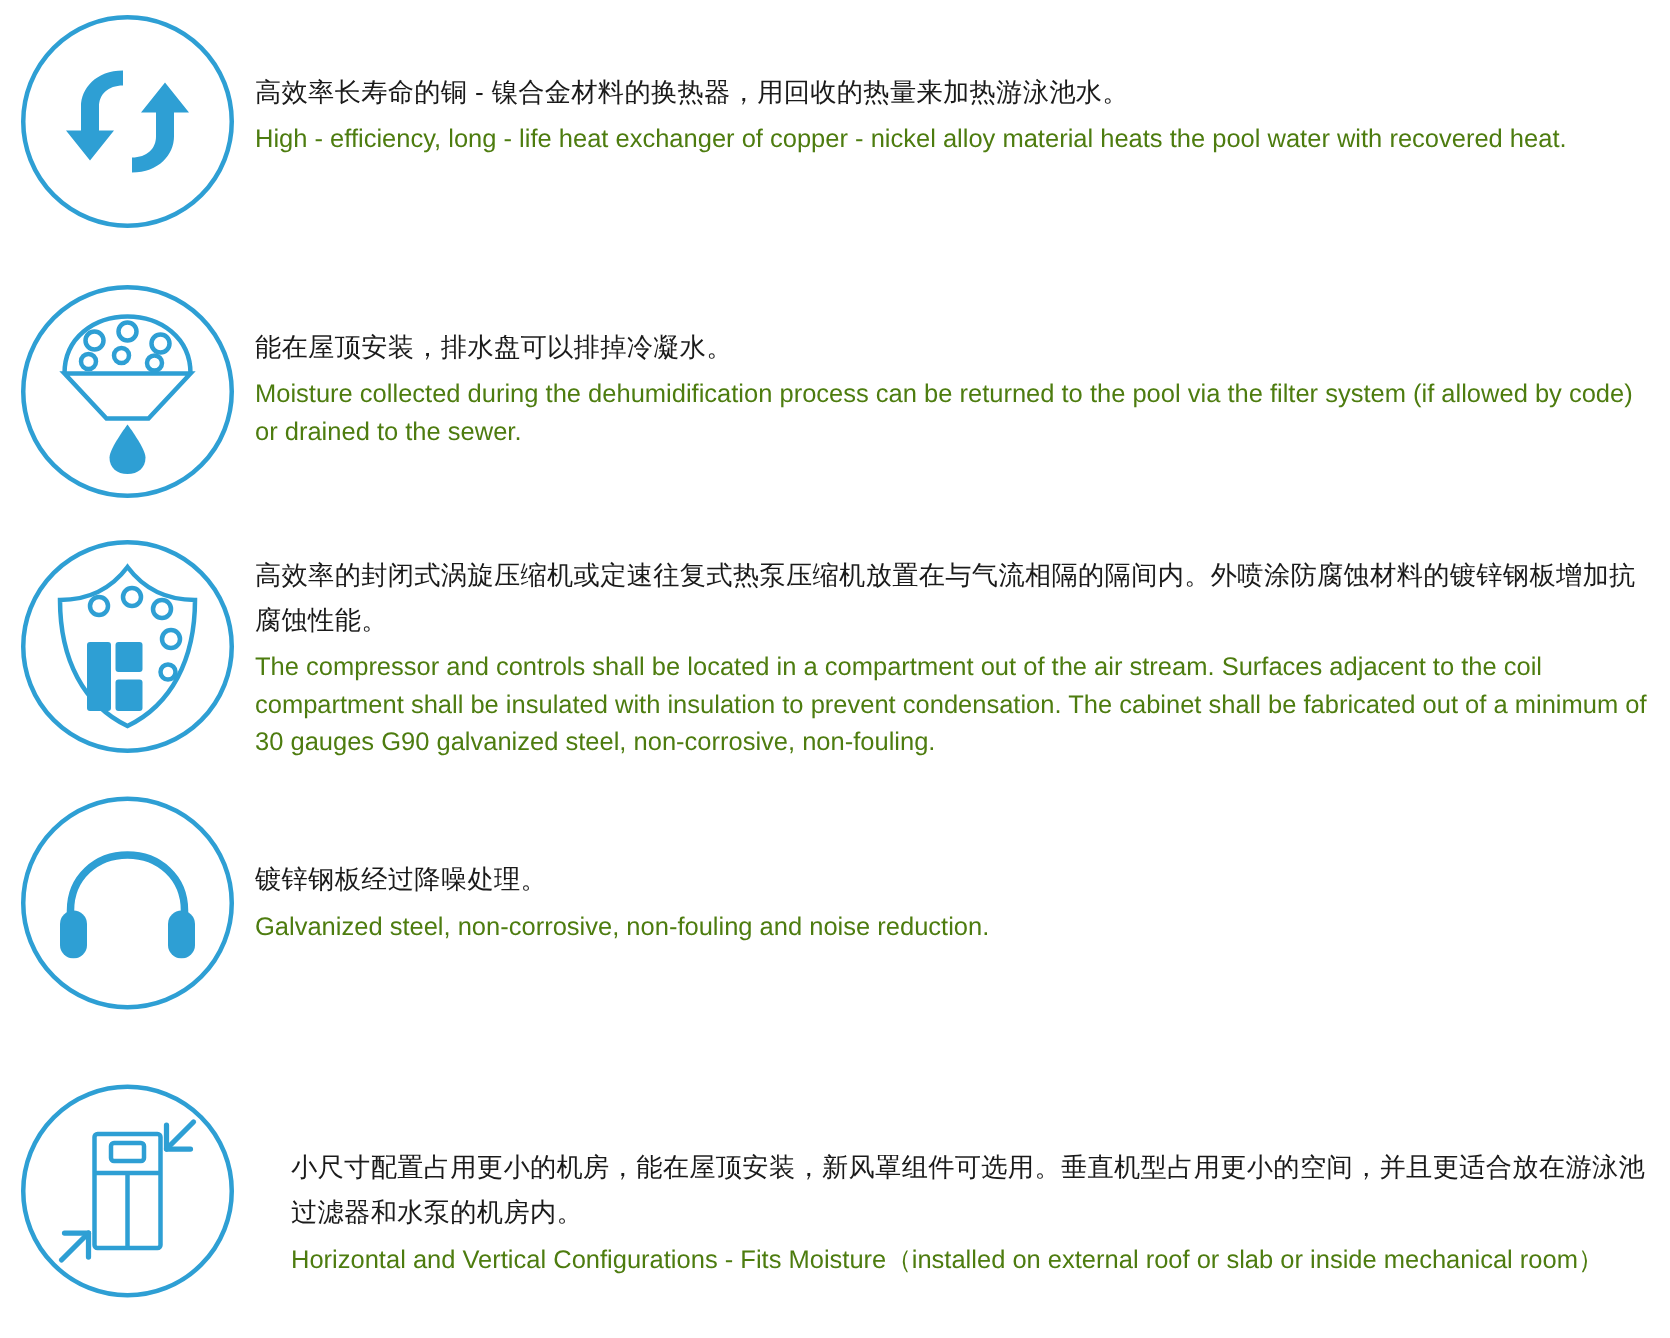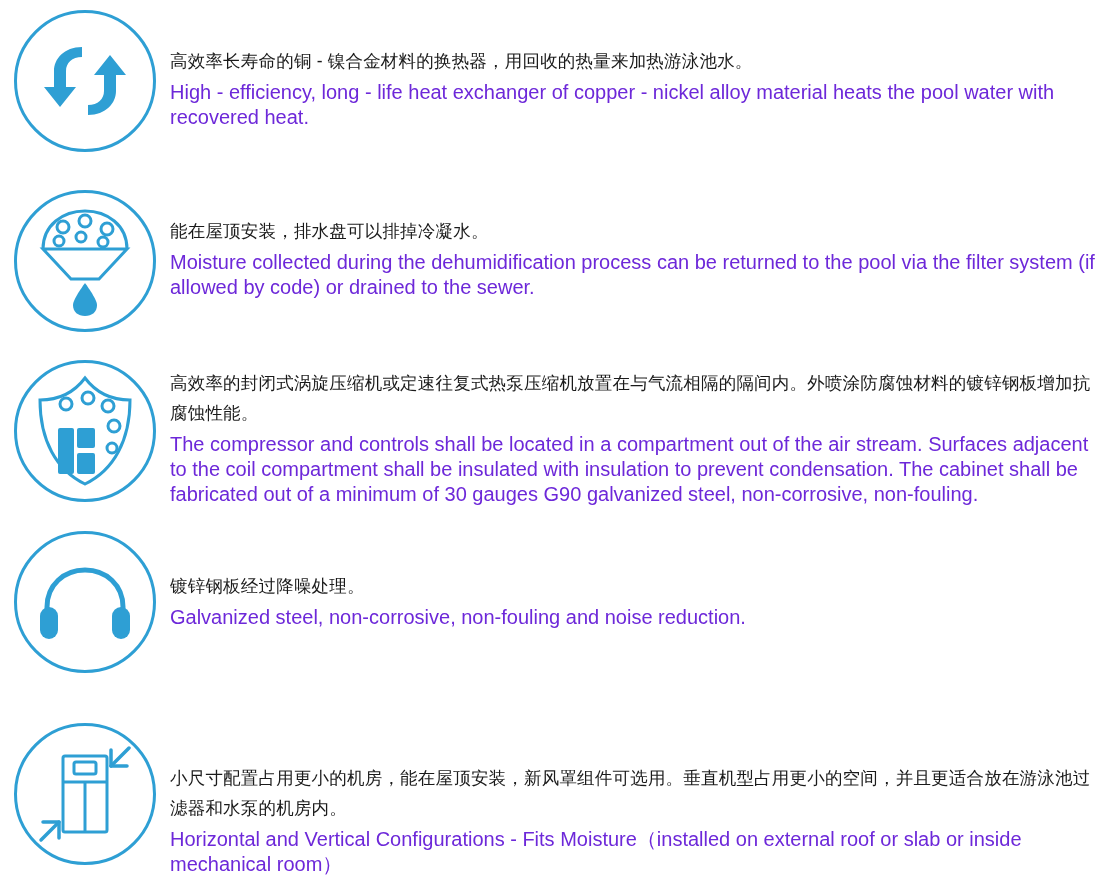--- a/index.html
+++ b/index.html
@@ -51,37 +51,37 @@
   }
   .zh {
     color: #1a1a1a;
     font-size: 17.5px;
     line-height: 30px;
     font-weight: normal;
     margin: 0 0 4px 0;
     letter-spacing: 0.2px;
   }
   .en {
-    color: #6d28d9;
-    font-size: 20px;
+    color: #4d7c0f;
+    font-size: 17px;
     line-height: 25px;
     margin: 0;
     font-weight: normal;
   }
 
   
   #row-0 { margin-top: 8px; }
   #row-0 .text-cell { padding-top: 38px; }
   #row-1 { margin-top: 36px; }
   #row-1 .text-cell { padding-top: 28px; }
   #row-2 { margin-top: 26px; }
   #row-2 .text-cell { padding-top: 10px; }
   #row-3 { margin-top: 22px; }
   #row-3 .text-cell { padding-top: 42px; }
-  #row-4 { margin-top: 48px; }
+  #row-4 { margin-top: 48px; gap: 24px; }
   #row-4 .text-cell { padding-top: 42px; }
 </style>
 </head>
 <body>
 
 <div class="feature-list">
 
   <div class="feature-row" id="row-0">
     <div class="icon-cell">
       <div class="icon-circle">

